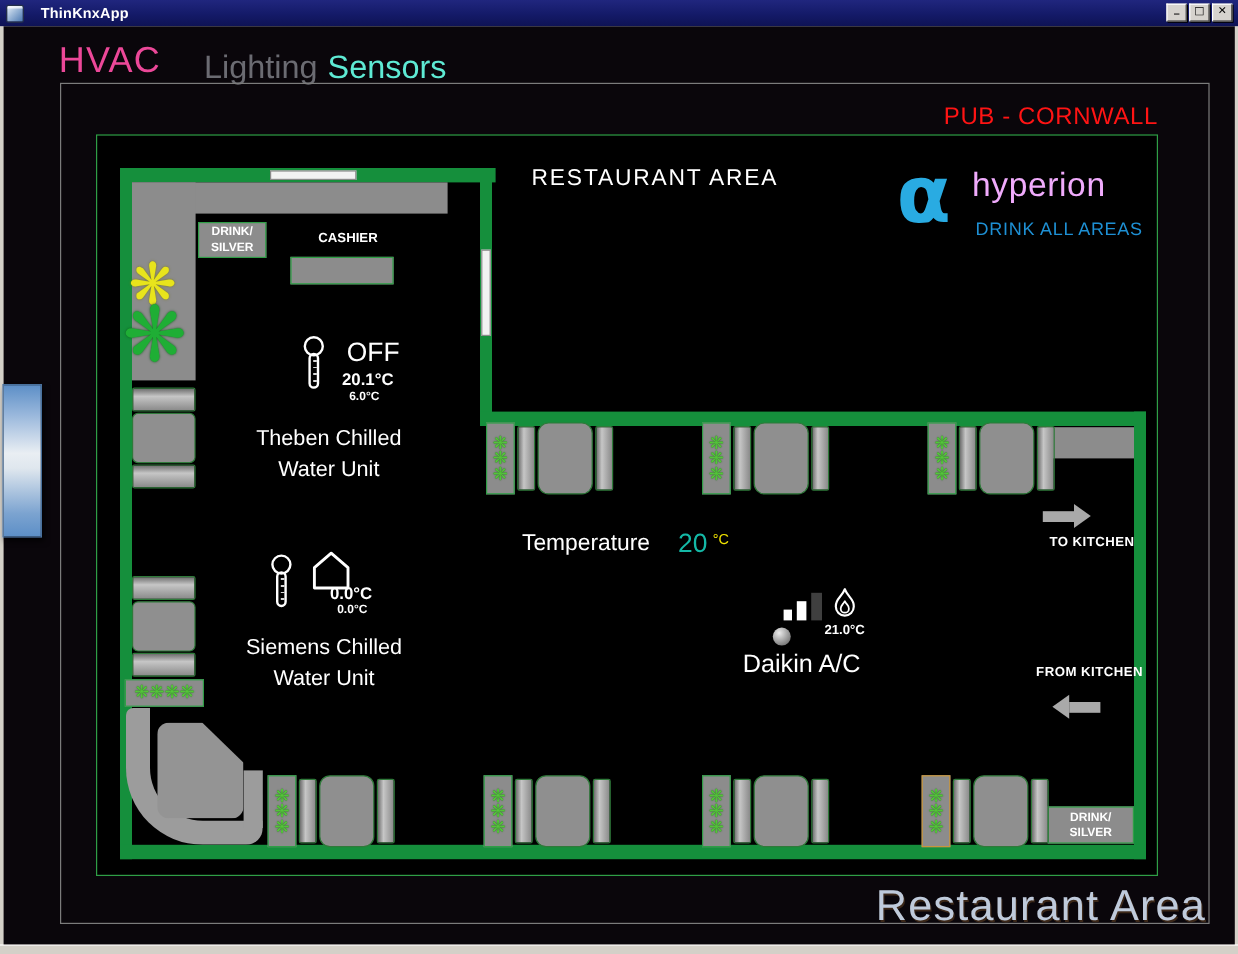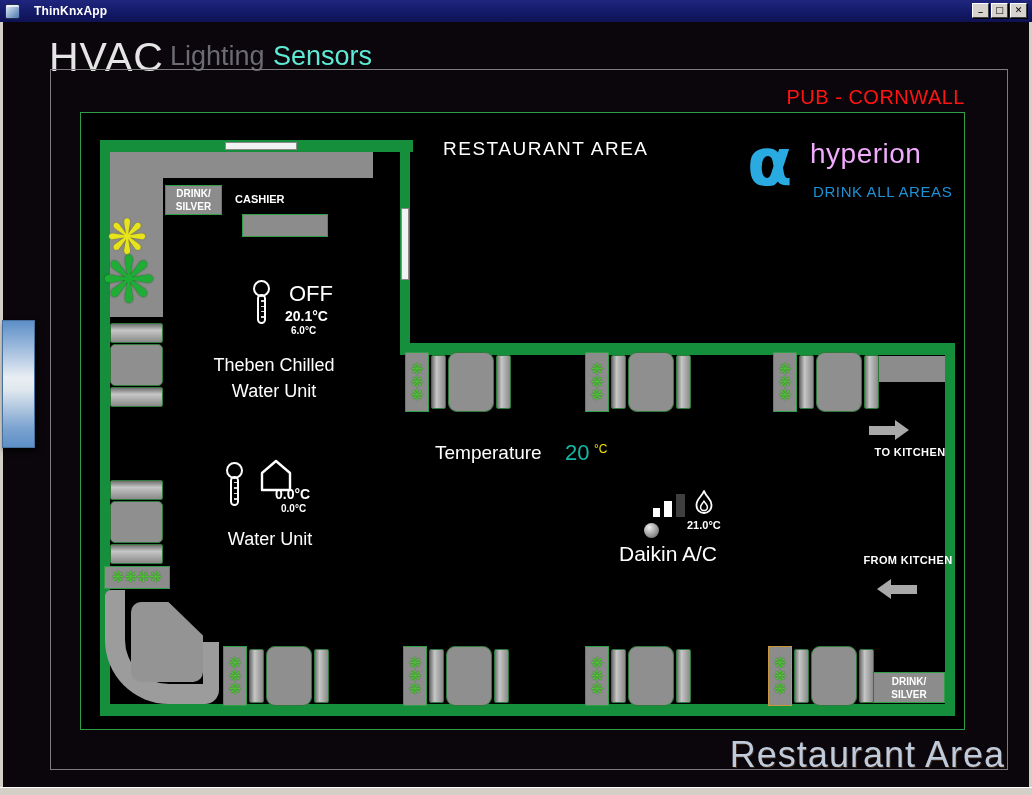--- a/index.html
+++ b/index.html
@@ -26,21 +26,21 @@
   .win-btn.min { line-height:8px; }
   .border-left  { position:absolute; left:0; top:22px; width:3px; height:765px; background:#d4d0c8; }
   .border-right { position:absolute; left:1029px; top:22px; width:3px; height:765px; background:#d4d0c8; }
   .border-bottom{ position:absolute; left:0; top:787px; width:1032px; height:8px; background:#d4d0c8; border-top:1px solid #fff; }
 
   
   .content { position:absolute; left:3px; top:22px; width:1026px; height:765px;
     background:#0a060b; overflow:hidden; }
 
   .nav-item { position:absolute; cursor:pointer; }
-  .nav-hvac { left:46px; top:12px; font-size:41px; color:#e5e5e5; letter-spacing:1px; }
+  .nav-hvac { left:46px; top:12px; font-size:30px; color:#ec4899; letter-spacing:1px; }
   .nav-lighting { left:167px; top:19px; font-size:27px; color:#6b6b72; }
   .nav-sensors { left:270px; top:19px; font-size:27px; color:#5eead4; }
 
   .page-frame { position:absolute; left:47px; top:47px; width:958px; height:701px;
     border:1px solid #7c7c7c; }
   .site-label { position:absolute; left:700px; top:64px; width:262px; text-align:right;
     font-size:20px; color:#ff1414; letter-spacing:.5px; }
 
   .floor-plan { position:absolute; left:77px; top:90px; width:885px; height:618px;
     background:#000; border:1px solid #2f9e46; }
@@ -174,21 +174,21 @@
     <div class="wall" style="left:97px;top:682px;width:855px;height:12px;"></div>
 
     <div class="counter" style="left:107px;top:130px;width:263px;height:26px;"></div>
     <div class="counter" style="left:107px;top:130px;width:53px;height:165px;"></div>
     <div class="counter" style="left:869px;top:334px;width:73px;height:26px;"></div>
 
     <div class="gbox" style="left:162px;top:163px;width:57px;height:30px;">
       <div>DRINK/</div>
       <div>SILVER</div>
     </div>
-    <div class="plan-text" style="left:232px;top:171px;width:110px;font-size:11px;font-weight:bold;">CASHIER</div>
+    <div class="plan-text" style="left:232px;top:171px;width:110px;text-align:center;font-size:11px;font-weight:bold;">CASHIER</div>
     <div class="counter" style="left:239px;top:192px;width:86px;height:23px;border:1px solid #2f9e46;"></div>
 
     <div class="big-plant flower-yellow">❋</div>
     <div class="big-plant plant-green">❋</div>
 
     <div class="thermo" style="left:248px;top:258px;">
       <div class="t-bulb"></div>
         <div class="t-stem"></div>
     </div>
     <div class="plan-text dev-status" style="left:286px;top:259px;">OFF</div>
@@ -202,20 +202,21 @@
     <div class="thermo" style="left:221px;top:440px;">
       <div class="t-bulb"></div>
         <div class="t-stem"></div>
     </div>
     <svg class="house-svg" style="left:253px;top:436px;" width="40" height="36" viewBox="0 0 40 36">
       <path d="M6 15 L20 3 L34 15 L34 32 L6 32 Z" fill="none" stroke="#fff" stroke-width="2.4" stroke-linejoin="round"></path>
     </svg>
     <div class="plan-text dev-temp" style="left:272px;top:464px;">0.0°C</div>
     <div class="plan-text dev-setpoint" style="left:278px;top:481px;">0.0°C</div>
     <div class="plan-text dev-name" style="left:182px;top:504px;width:170px;">
+      <div>Siemens Chilled</div>
       <div>Water Unit</div>
     </div>
 
     <div class="plan-text temp-label" style="left:432px;top:420px;">Temperature</div>
     <div class="plan-text" style="left:562px;top:418px;">
       <span class="temp-value">20</span>
       <span class="temp-unit">°C</span>
     </div>
 
     <div class="daikin-bar" style="left:650px;top:486px;width:7px;height:9px;background:#fff;"></div>

